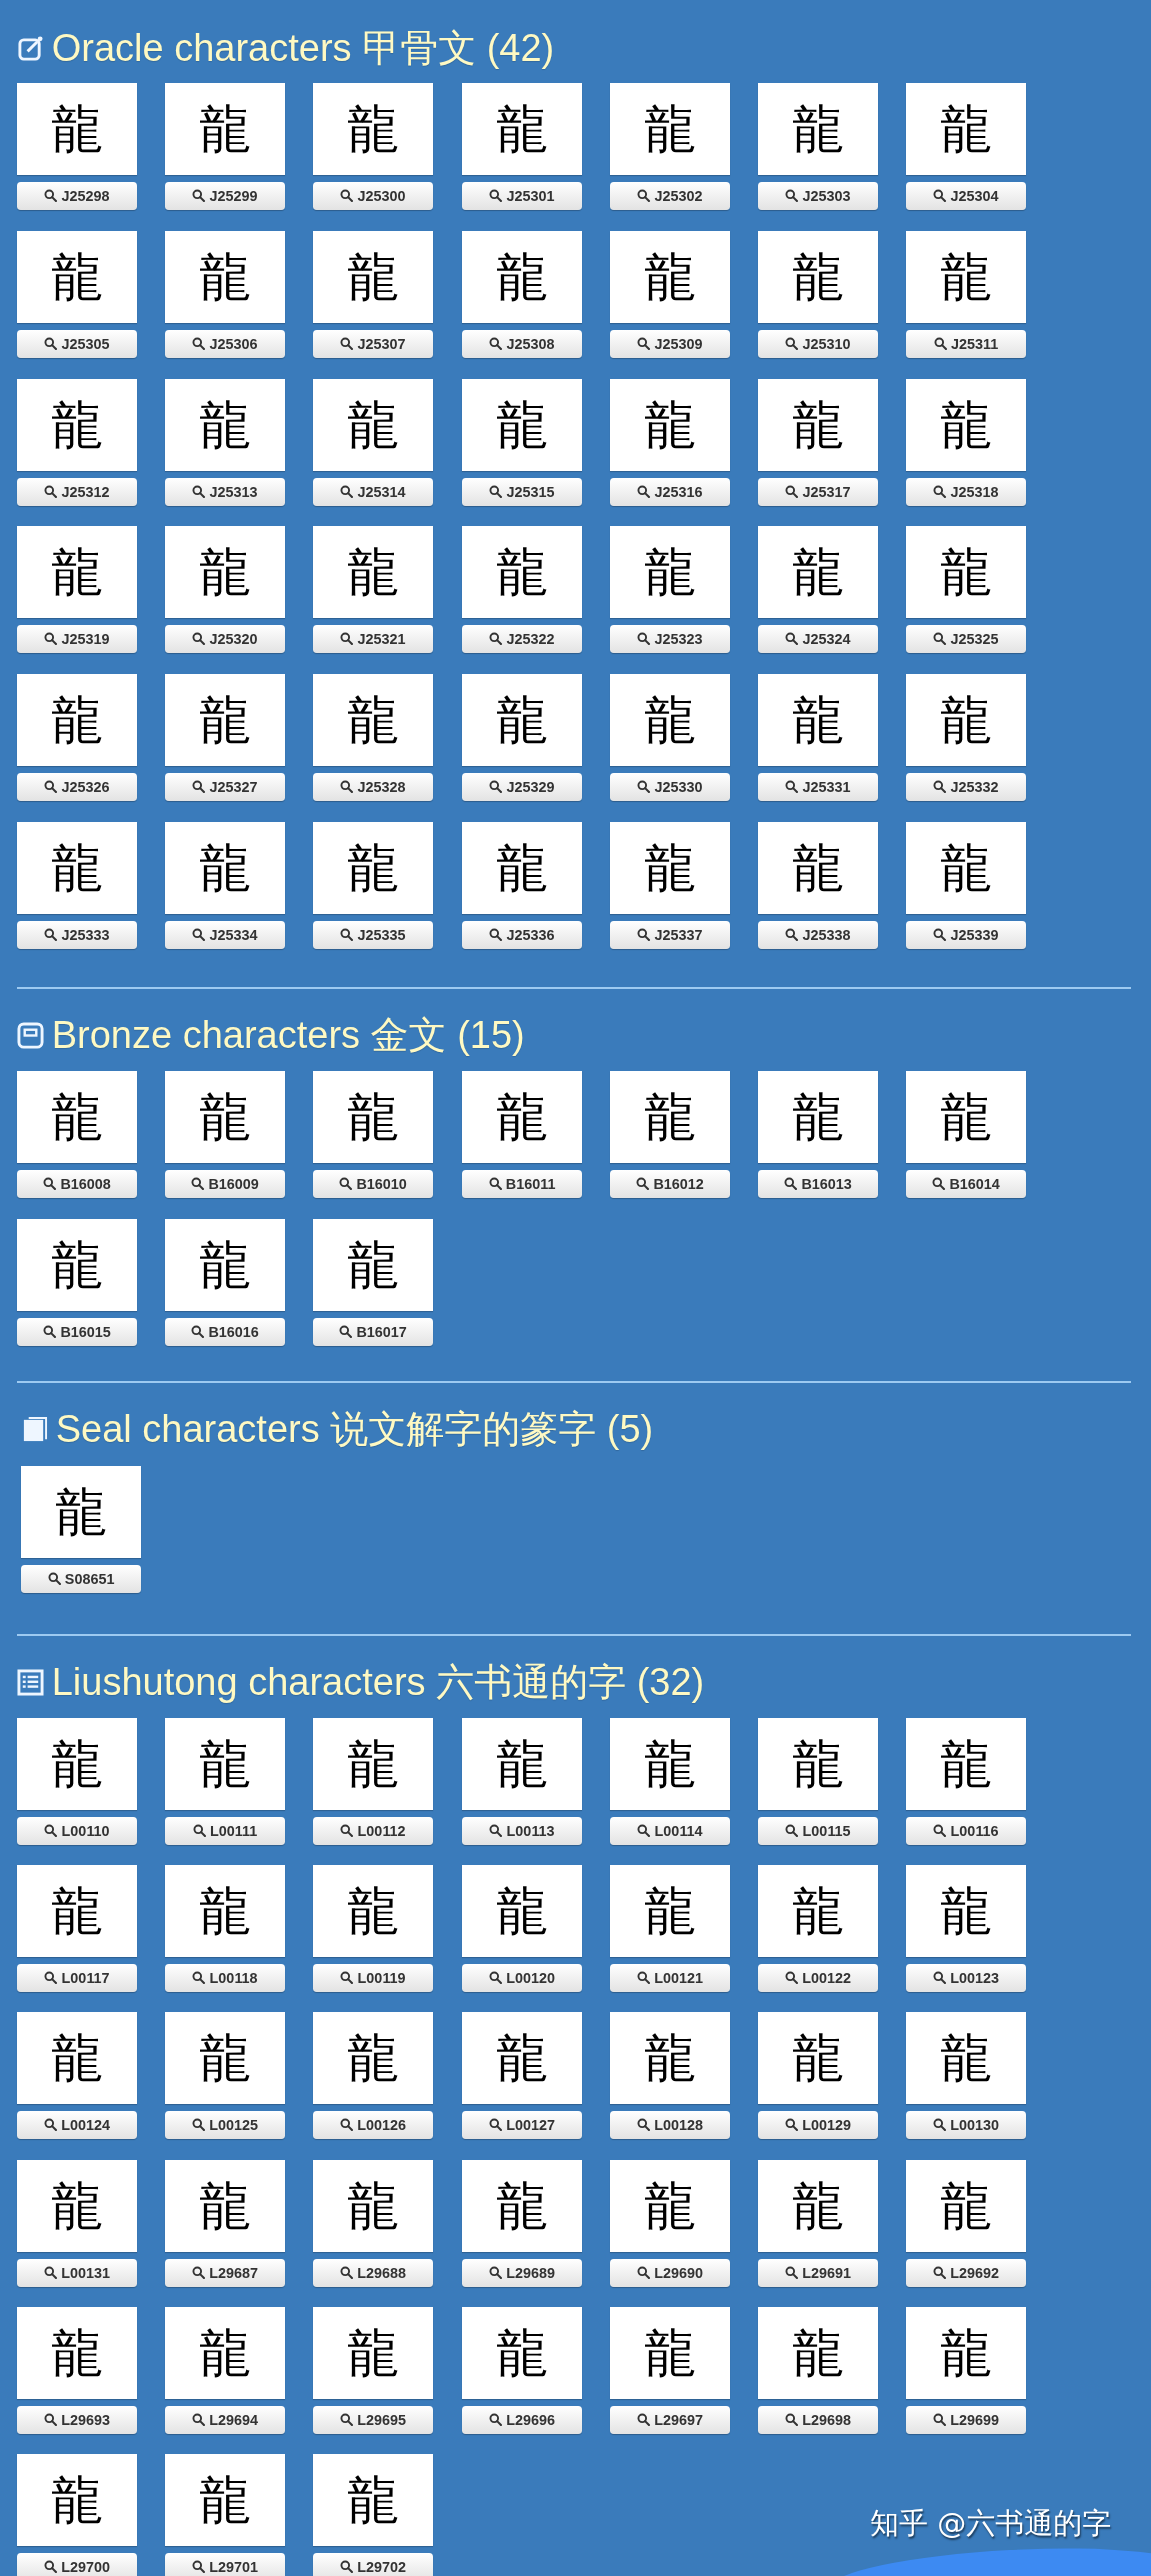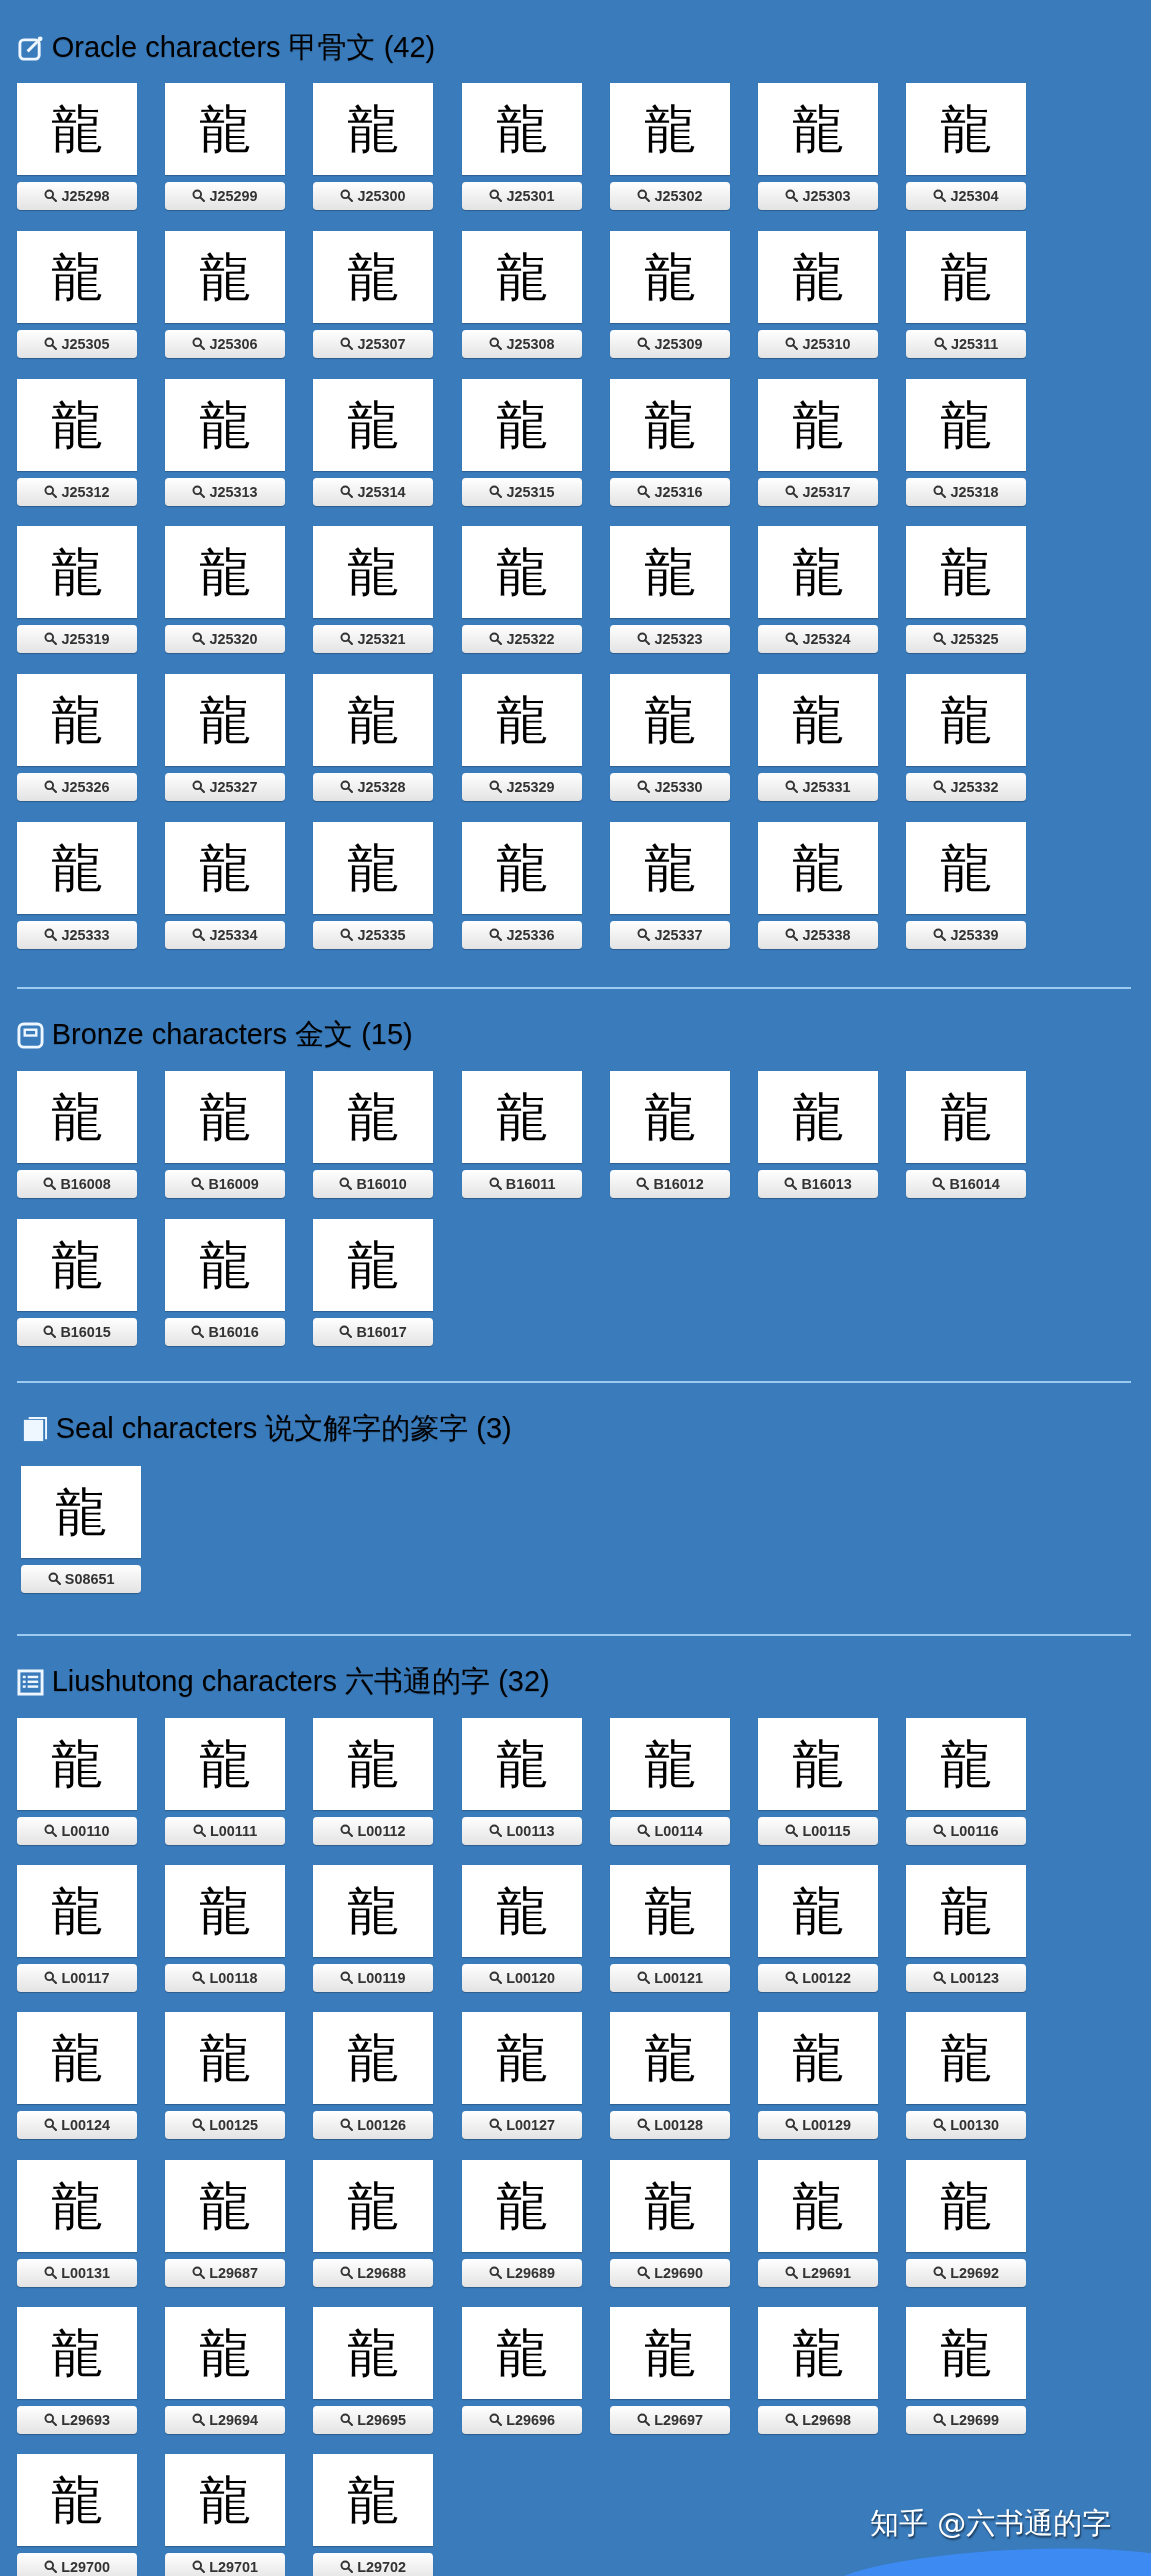--- a/index.html
+++ b/index.html
@@ -4,21 +4,21 @@
 <style>
   html, body { margin:0; padding:0; }
   body {
     width:1151px; height:2576px; overflow:hidden; position:relative;
     background:#3a7bbb;
     font-family:"Liberation Sans", "DejaVu Sans", sans-serif;
   }
   .section-title {
     position:absolute; left:17px; height:38px;
     display:flex; align-items:center; gap:7.7px;
-    color:#000000; font-size:29px; white-space:nowrap;
+    color:#fef9c3; font-size:38px; white-space:nowrap;
     text-shadow:0 1px 1px rgba(0,0,0,0.15);
   }
   .section-title .icon { width:27px; height:27px; display:inline-flex; align-items:center; justify-content:center; }
   .separator {
     position:absolute; left:17px; width:1114px; height:1.9px; background:#a9d3f7; opacity:0.9;
   }
   .grid { position:absolute; left:0; top:0; }
   .tile {
     position:absolute; width:120px;
   }
@@ -702,21 +702,21 @@
 
 <div class="separator" style="top:1381px;"></div>
 
 <div class="section-title" style="top:1410px; left:21px;">
   <span class="icon">
     <svg viewBox="0 0 28 28" width="27" height="27">
         <rect x="3" y="4" width="20" height="22" fill="#eef6ff"></rect>
         <path d="M8 2 H26 V24" fill="none" stroke="#eef6ff" stroke-width="2"></path>
       </svg>
   </span>
-  <span>Seal characters 说文解字的篆字 (3)</span>
+  <span>Seal characters 说文解字的篆字 (5)</span>
 </div>
 <div class="grid" id="grid-seal">
     <div class="tile" style="left: 21px; top: 1466px;">
       <div class="glyph">龍</div>
       <div class="btn">
         <span style="display: inline-flex;">
           <svg viewBox="0 0 14 14">
             <circle cx="5.5" cy="5.5" r="4" fill="none" stroke="#333" stroke-width="2"></circle>
             <path d="M8.5 8.5 L12.5 12.5" stroke="#333" stroke-width="2.2" stroke-linecap="round"></path>
           </svg>

